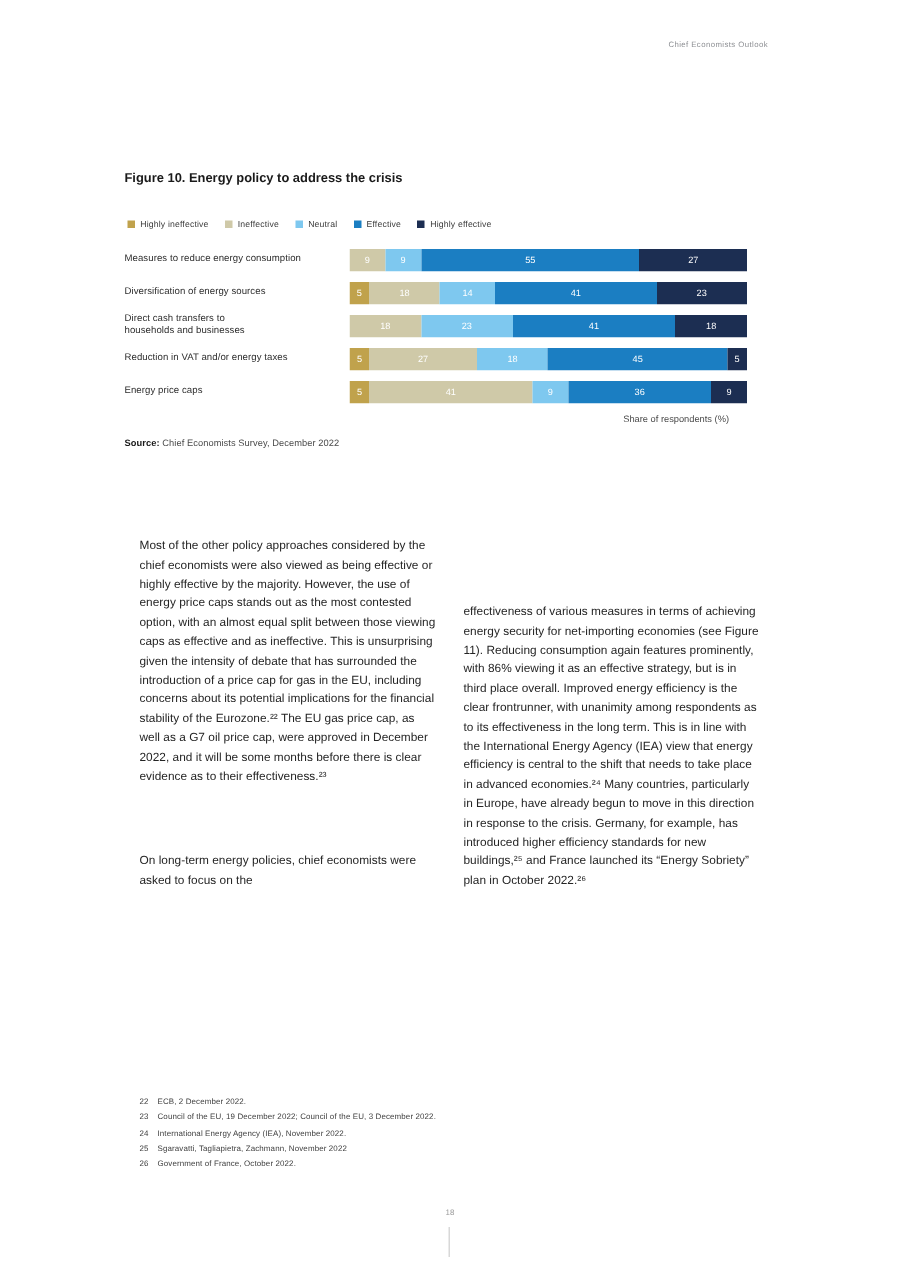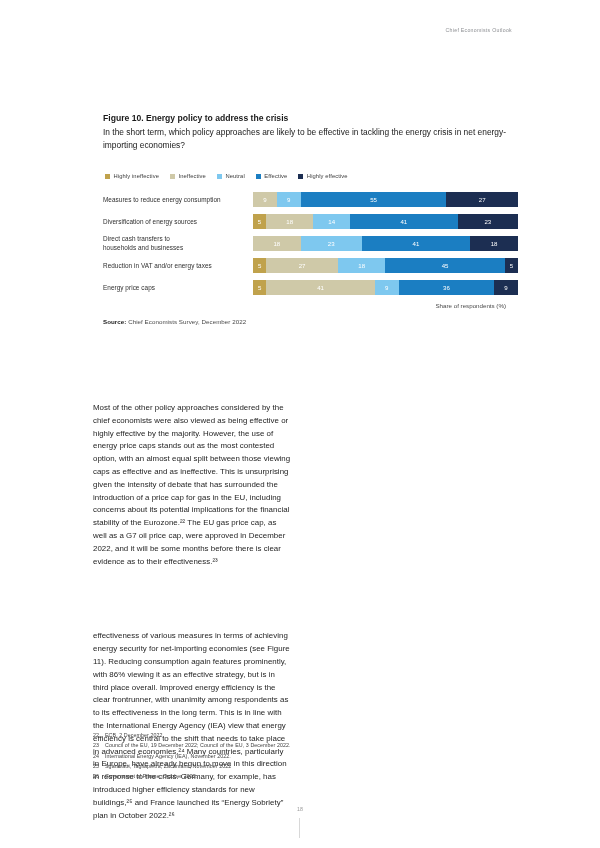--- a/index.html
+++ b/index.html
@@ -15,21 +15,21 @@
   .page{position:absolute;inset:0;}
 
   
   .running-head{
     position:absolute;top:27px;right:88px;
     font-size:5.2px;letter-spacing:.28px;color:#8d8f93;
     white-space:nowrap;
   }
 
   
-  .figure-block{position:absolute;left:103px;top:112px;width:415px;}
+  .figure-block{position:absolute;left:83px;top:112px;width:415px;}
   .fig-title{font-size:8.6px;font-weight:bold;color:#1a1a1a;line-height:1.5;margin:0 0 1px 0;}
   .fig-sub{font-size:8.4px;color:#1a1a1a;line-height:1.52;margin:0;max-width:405px;}
 
   
   .legend{display:flex;align-items:center;gap:11px;margin-top:22px;margin-left:2px;}
   .legend-item{display:flex;align-items:center;gap:3.5px;}
   .legend-swatch{width:5px;height:5px;display:block;}
   .legend-label{font-size:5.8px;color:#3b3b3b;letter-spacing:.1px;white-space:nowrap;}
 
   
@@ -53,21 +53,21 @@
     margin-top:4px;padding-right:12px;
   }
   .source{
     font-size:6.2px;color:#4a4a4a;margin-top:9px;letter-spacing:.05px;
   }
   .source b{color:#1a1a1a;}
 
   
   .columns{
     position:absolute;left:93px;top:358px;width:415px;
-    display:flex;gap:18px;flex-direction:column;
+    display:flex;gap:18px;
   }
   .col{width:198px;flex:0 0 198px;}
   .col p{
     margin:0 0 13px 0;
     font-size:7.9px;line-height:1.62;color:#242424;
     letter-spacing:.02px;
   }
   .col p:last-child{margin-bottom:0;margin-top:44px;}
 
   
@@ -88,21 +88,20 @@
 </style>
 </head>
 <body>
 
 <div class="page">
 
   <div class="running-head">Chief Economists Outlook</div>
 
   <div class="figure-block">
     <div class="fig-title">Figure 10. Energy policy to address the crisis</div>
-    <div class="fig-sub">In the short term, which policy approaches are likely to be effective in tackling the energy crisis in net energy-importing economies?</div>
 
     <div class="legend" id="legend">
         <div class="legend-item">
           <span class="legend-swatch" style="background: rgb(192, 162, 76);"></span>
           <span class="legend-label">Highly ineffective</span>
         </div>
         <div class="legend-item">
           <span class="legend-swatch" style="background: rgb(207, 201, 168);"></span>
           <span class="legend-label">Ineffective</span>
         </div>
@@ -232,20 +231,21 @@
     </div>
 
     <div class="source">
       <b>Source:</b><span> Chief Economists Survey, December 2022</span>
     </div>
   </div>
 
   <div class="columns">
     <div class="col" id="col-left">
         <p>Most of the other policy approaches considered by the chief economists were also viewed as being effective or highly effective by the majority. However, the use of energy price caps stands out as the most contested option, with an almost equal split between those viewing caps as effective and as ineffective. This is unsurprising given the intensity of debate that has surrounded the introduction of a price cap for gas in the EU, including concerns about its potential implications for the financial stability of the Eurozone.²² The EU gas price cap, as well as a G7 oil price cap, were approved in December 2022, and it will be some months before there is clear evidence as to their effectiveness.²³</p>
+        <p>On long-term energy policies, chief economists were asked to focus on the</p>
       </div>
     <div class="col" id="col-right">
         <p>effectiveness of various measures in terms of achieving energy security for net-importing economies (see Figure 11). Reducing consumption again features prominently, with 86% viewing it as an effective strategy, but is in third place overall. Improved energy efficiency is the clear frontrunner, with unanimity among respondents as to its effectiveness in the long term. This is in line with the International Energy Agency (IEA) view that energy efficiency is central to the shift that needs to take place in advanced economies.²⁴ Many countries, particularly in Europe, have already begun to move in this direction in response to the crisis. Germany, for example, has introduced higher efficiency standards for new buildings,²⁵ and France launched its “Energy Sobriety” plan in October 2022.²⁶</p>
       </div>
   </div>
 
   <div class="footnotes" id="footnotes">
       <div class="fn">
         <div class="fn-num">22</div>
         <div class="fn-txt">ECB, 2 December 2022.</div>

